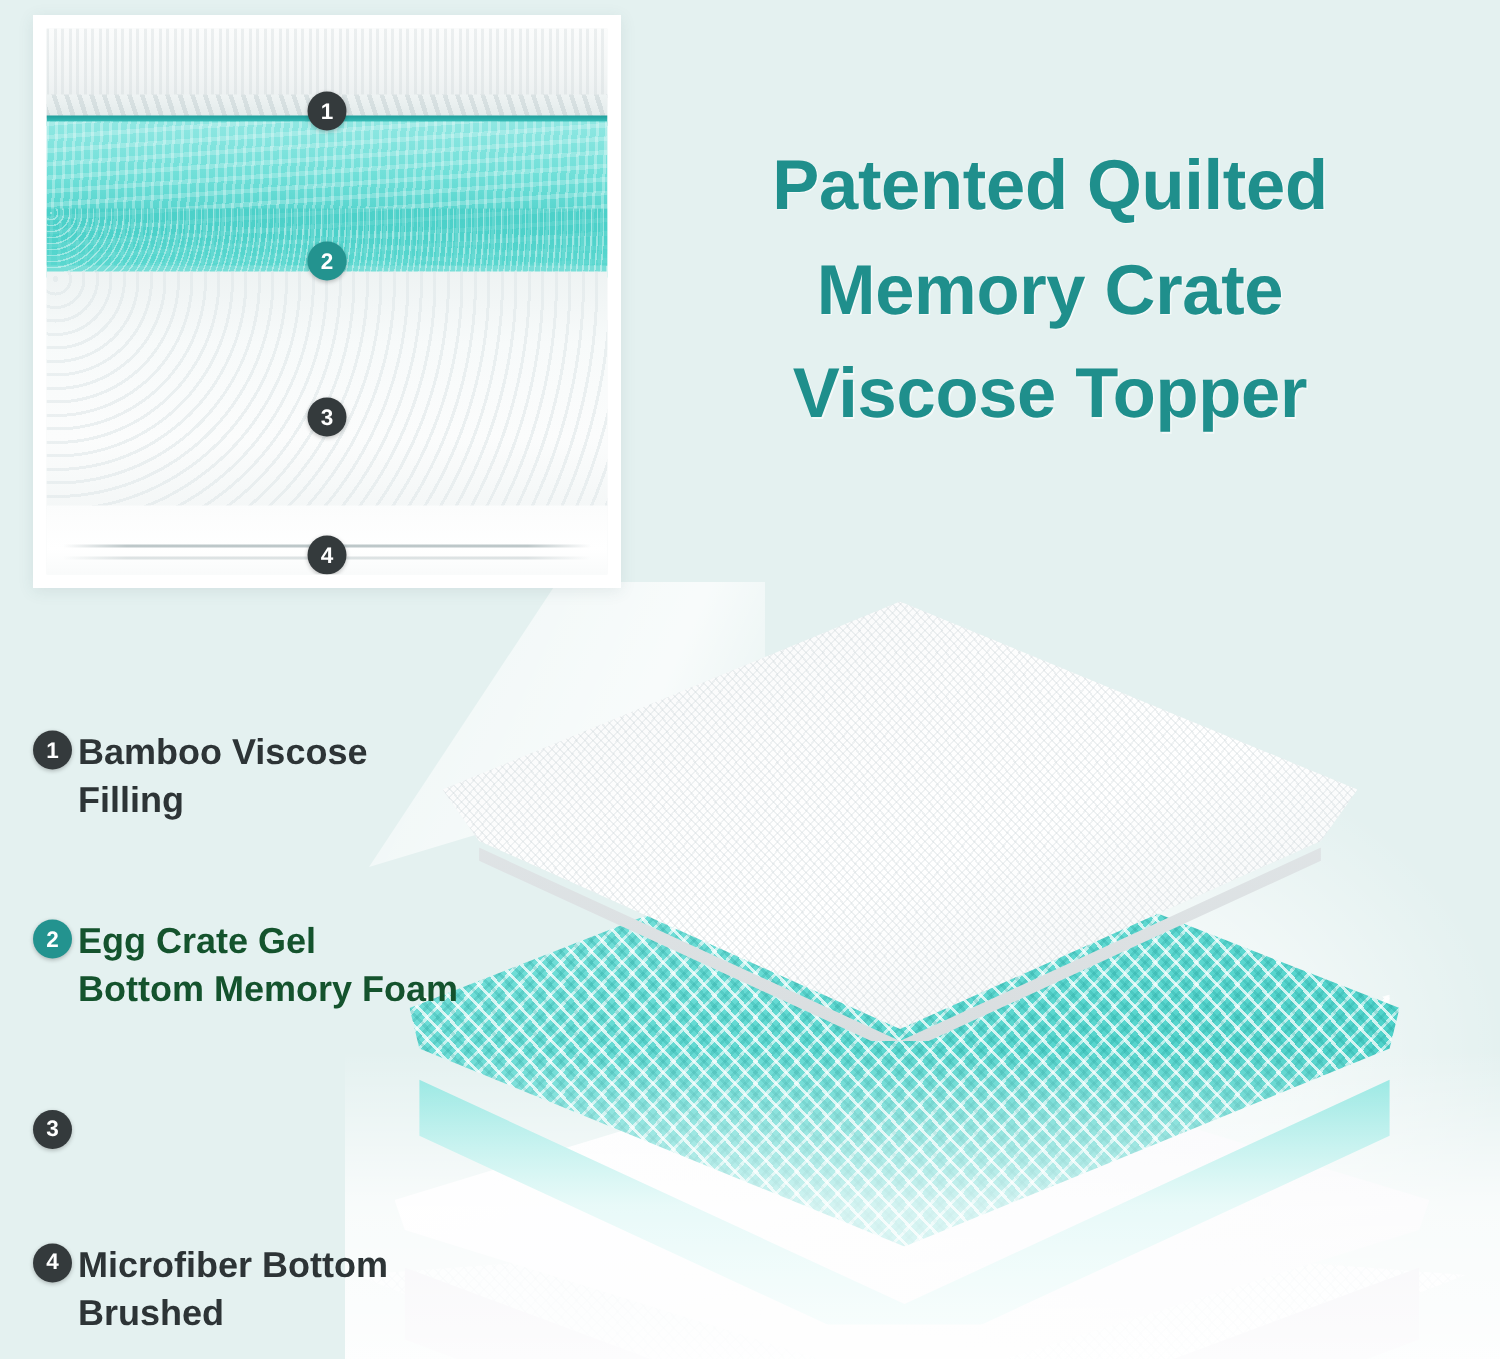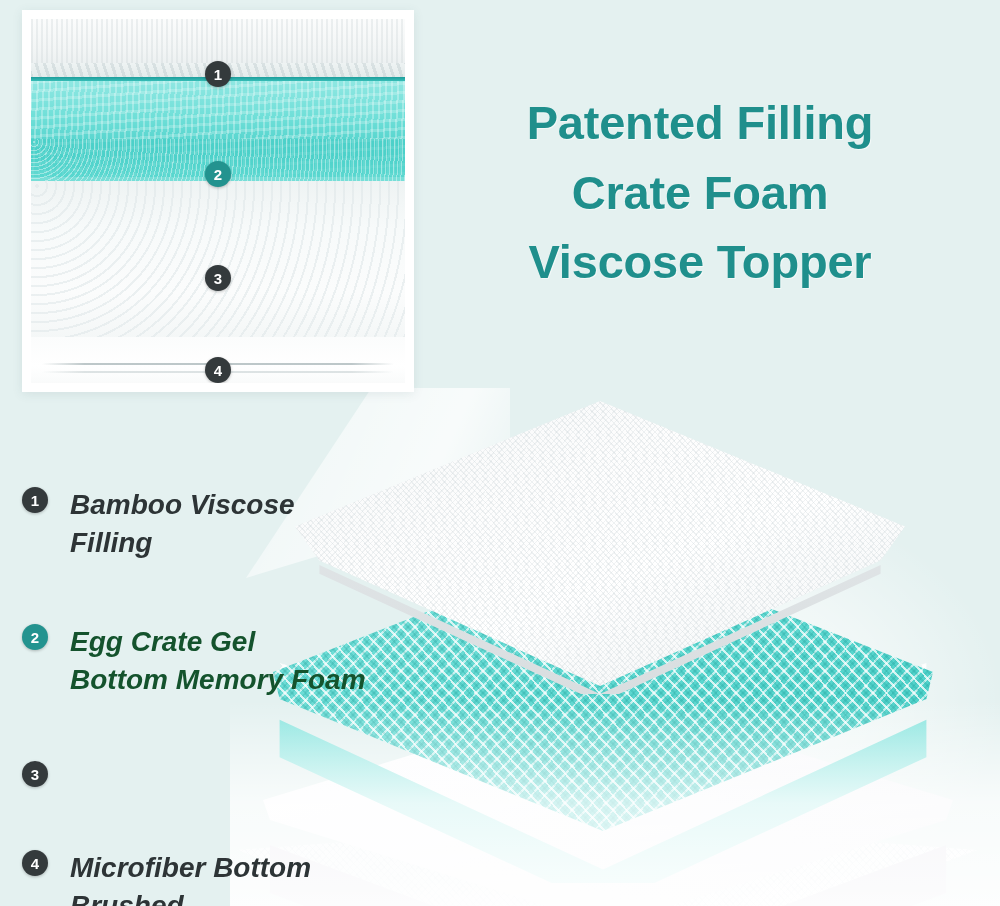--- a/index.html
+++ b/index.html
@@ -198,26 +198,25 @@
     width: 320px;
   }
   .legend-item {
     display: flex;
     align-items: flex-start;
     margin-bottom: 62px;
   }
   .legend-item:last-child { margin-bottom: 0; }
   .legend-badge-wrap { padding-top: 1px; }
   .legend-text {
-    margin-left: 22px;
-    font-size: 28px;
+    margin-left: 4px;
+    font-size: 24px;
     font-weight: bold;
     line-height: 1.34;
     color: #2d3436;
-    font-style: italic;
   }
   .legend-item.teal .legend-text { color: #14532d; }
   .legend-text .ln { display: block; white-space: nowrap; }
 
   
   .stack { position: absolute; left: 255px; top: 395px; width: 740px; height: 510px; }
 
   .layer { position: absolute; }
 
   
@@ -324,22 +323,22 @@
       <div class="xs-rule xs-rule-b"></div>
 
       <div class="badge inset-badge ib1">1</div>
       <div class="badge teal inset-badge ib2">2</div>
       <div class="badge inset-badge ib3">3</div>
       <div class="badge inset-badge ib4">4</div>
     </div>
   </div>
 
   <div class="headline">
-    <span class="hl">Patented Filling</span>
-    <span class="hl">Crate Foam</span>
+    <span class="hl">Patented Quilted</span>
+    <span class="hl">Memory Crate</span>
     <span class="hl">Viscose Topper</span>
   </div>
 
   <div class="stack">
     <div class="layer layer4"></div>
     <div class="layer layer4-fold"></div>
 
     <div class="layer layer3-edge"></div>
     <div class="layer layer3-top"></div>
 

